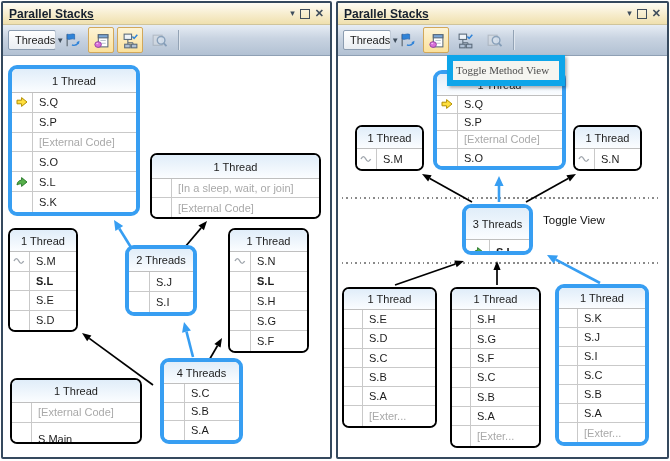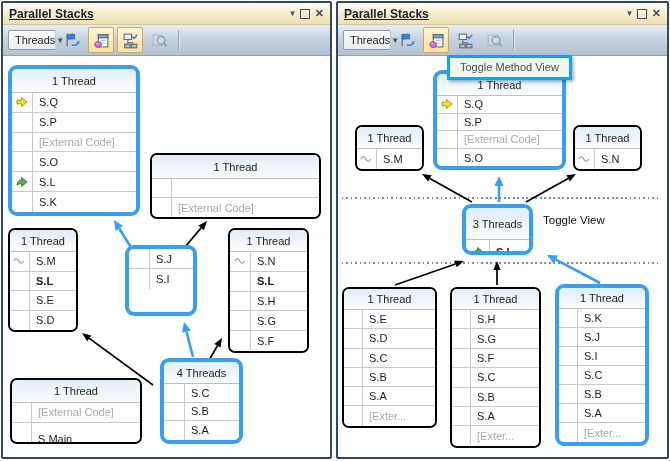--- a/index.html
+++ b/index.html
@@ -32,21 +32,21 @@
   .hdr{display:flex;align-items:center;justify-content:center;font-size:11px;color:#1c1c1c;background:linear-gradient(#e0edf9,#fbfdff);border-bottom:1px solid #bfbfbf;box-sizing:border-box;}
   .row{display:flex;align-items:center;border-bottom:1px solid #c9c9c9;box-sizing:border-box;background:#fff;}
   .row:last-child{border-bottom:none;}
   .gut{align-self:stretch;border-right:1px solid #c9c9c9;display:flex;align-items:center;justify-content:center;flex:none;box-sizing:border-box;}
   .txt{padding-left:6px;font-size:11px;color:#1c1c1c;white-space:nowrap;}
   .txt.gray{color:#a9a9a9;}
   .txt.bold{font-weight:bold;}
 
   .dotted{position:absolute;height:2px;z-index:3;background-image:repeating-linear-gradient(90deg,#8a8a8a 0 1.5px,transparent 1.5px 4.5px);}
   .mvlabel{position:absolute;font-size:11.5px;color:#111;z-index:6;}
-  .tooltip{position:absolute;background:#f5f5f0;border:3px solid #0ea5e9;color:#4c4c4c;font-size:11px;padding:3px 10px 4px 10px;box-shadow:2px 2px 3px rgba(0,0,0,.3);white-space:nowrap;z-index:40;}
+  .tooltip{position:absolute;background:#f5f5f0;border:6px solid #0ea5e9;color:#4c4c4c;font-size:11px;padding:3px 10px 4px 3px;box-shadow:2px 2px 3px rgba(0,0,0,.3);white-space:nowrap;z-index:40;font-family:Liberation Serif, serif;}
 </style>
 </head>
 <body>
 
 <div class="panel" id="p0" style="left:1px;top:1px;width:331px;height:458px;">
   <div class="titlebar">
     <span class="title">Parallel Stacks</span>
     <span class="winbtns">
       <span class="wb menu">▾</span>
       <span class="wb max"></span>
@@ -138,20 +138,21 @@
         </div>
         <div class="row" style="height: 19.8px;">
           <span class="gut" style="width: 21px;"></span>
           <span class="txt">S.K</span>
         </div>
       </div>
       <div class="sbox" style="left: 147px; top: 97px; width: 171px; height: 66px;">
         <div class="hdr" style="height: 24px;">1 Thread</div>
         <div class="row" style="height: 19px;">
           <span class="gut" style="width: 20px;"></span>
+          <span class="txt gray">[In a sleep, wait, or join]</span>
         </div>
         <div class="row" style="height: 19px;">
           <span class="gut" style="width: 20px;"></span>
           <span class="txt gray">[External Code]</span>
         </div>
       </div>
       <div class="sbox" style="left: 5px; top: 172px; width: 70px; height: 104px;">
         <div class="hdr" style="height: 22px;">1 Thread</div>
         <div class="row" style="height: 19.5px;">
           <span class="gut" style="width: 20px;">
@@ -168,20 +169,21 @@
         <div class="row" style="height: 19.5px;">
           <span class="gut" style="width: 20px;"></span>
           <span class="txt">S.E</span>
         </div>
         <div class="row" style="height: 19.5px;">
           <span class="gut" style="width: 20px;"></span>
           <span class="txt">S.D</span>
         </div>
       </div>
       <div class="sbox hl" style="left: 122px; top: 189px; width: 72px; height: 71px;">
+        <div class="hdr" style="height: 23px;">2 Threads</div>
         <div class="row" style="height: 20px;">
           <span class="gut" style="width: 21px;"></span>
           <span class="txt">S.J</span>
         </div>
         <div class="row" style="height: 20px;">
           <span class="gut" style="width: 21px;"></span>
           <span class="txt">S.I</span>
         </div>
       </div>
       <div class="sbox" style="left: 225px; top: 172px; width: 81px; height: 125px;">

